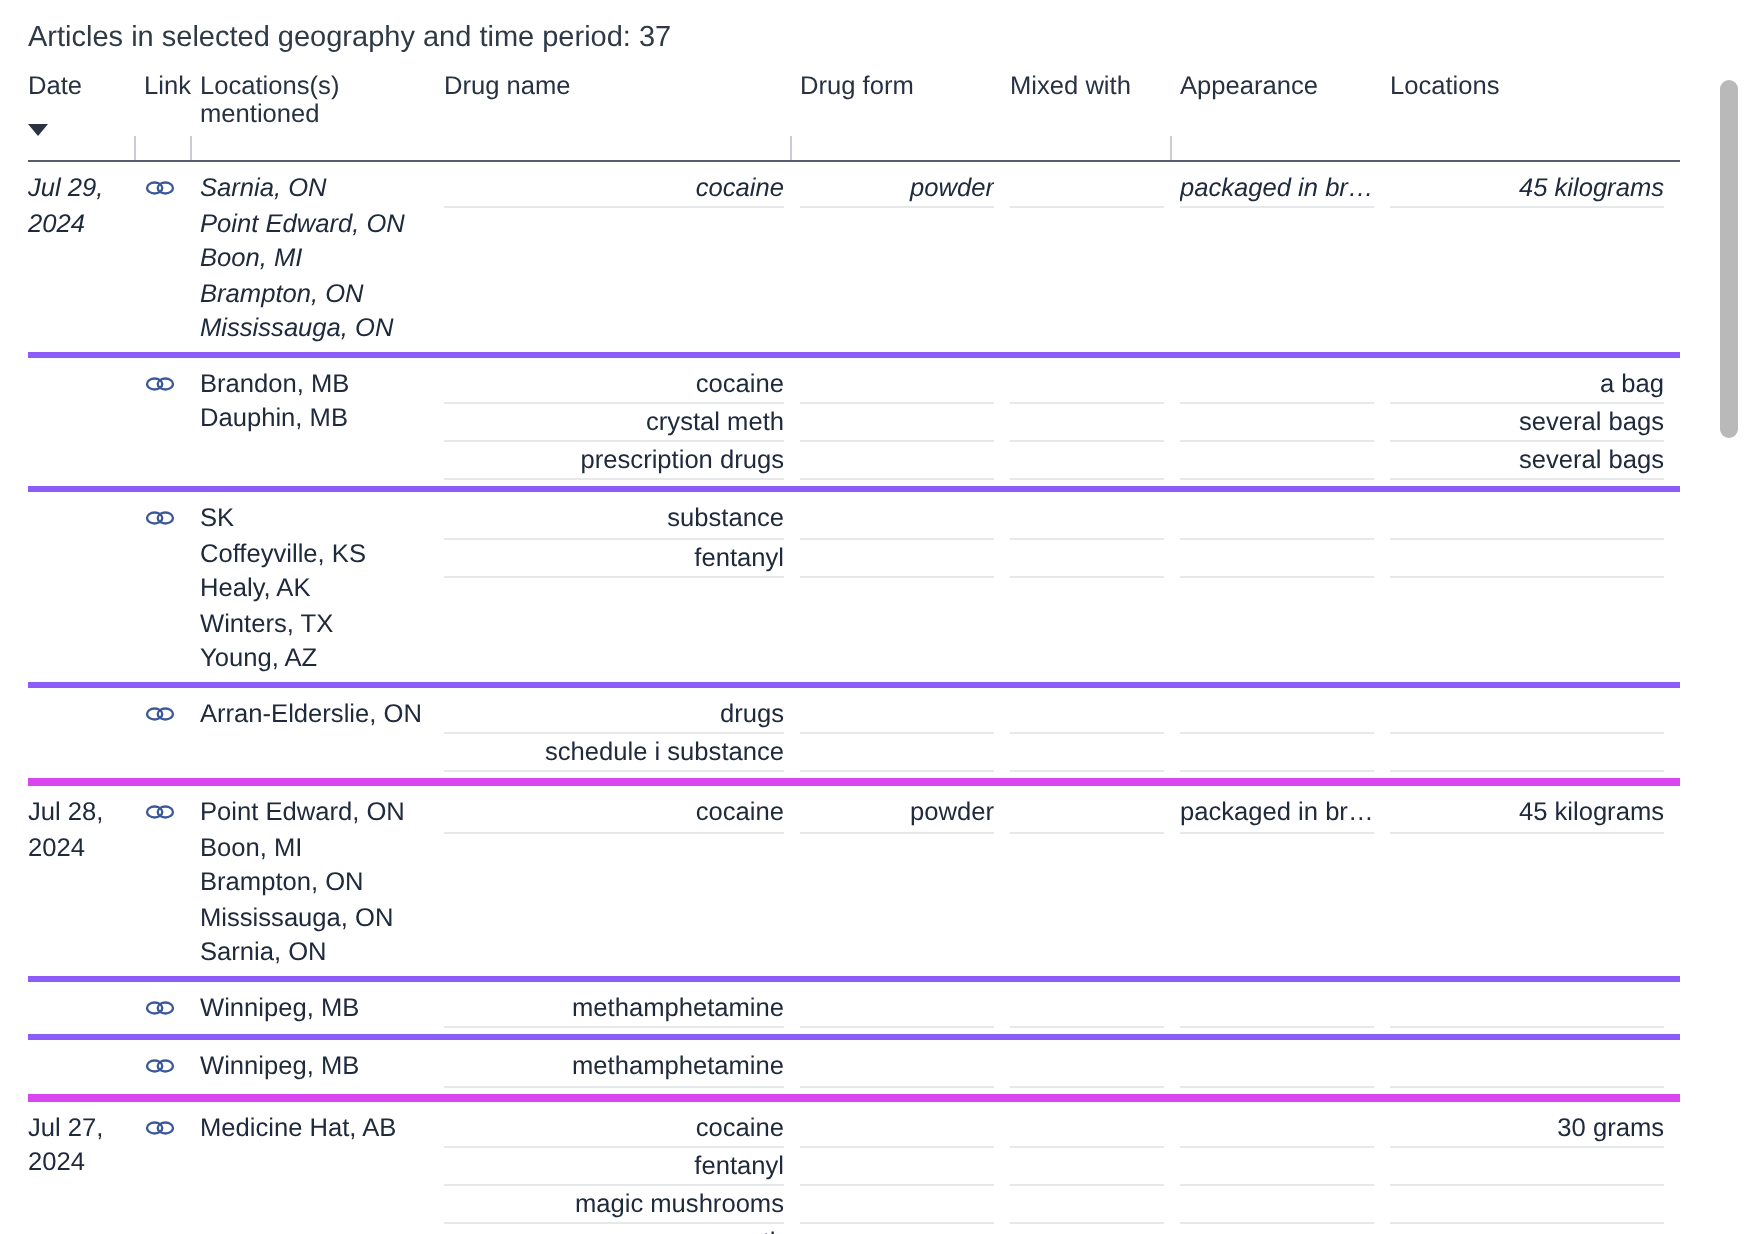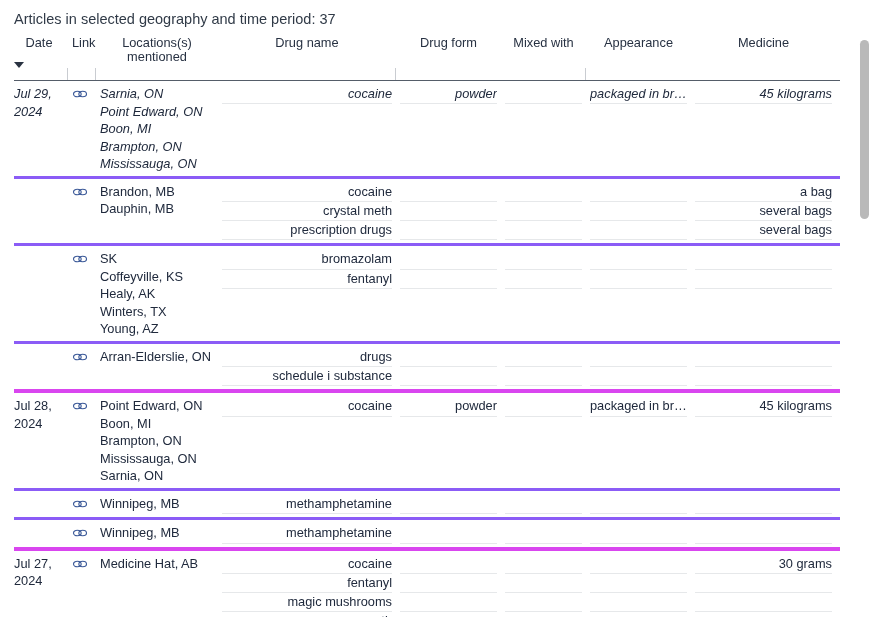--- a/index.html
+++ b/index.html
@@ -54,21 +54,21 @@
   table.grid col.c-form      { width: 105px; }
   table.grid col.c-mixed     { width: 85px; }
   table.grid col.c-appear    { width: 105px; }
   table.grid col.c-qty       { width: 145px; }
 
   thead th {
     font-weight: normal;
     font-size: 12.8px;
     line-height: 14px;
     color: #273142;
-    text-align: center;
+    text-align: left;
     vertical-align: top;
     padding: 0 8px 0 0;
     border-bottom: 1.4px solid #555d69;
     height: 44px;
     position: relative;
   }
   thead th.sep::before {
     content: "";
     position: absolute;
     left: -5px;
@@ -189,21 +189,21 @@
           <th class="sep">
             <span>Drug form</span>
           </th>
           <th>
             <span>Mixed with</span>
           </th>
           <th class="sep">
             <span>Appearance</span>
           </th>
           <th>
-            <span>Medicine</span>
+            <span>Locations</span>
           </th>
         </tr>
       </thead>
       <tbody id="tbody">
           <tr class="grp-first">
             <td class="date-cell">Jul 29, 2024</td>
             <td class="link-cell"><span class="link-icon"><svg viewBox="0 0 18 12" width="16" height="12" aria-hidden="true">
                   <ellipse cx="6" cy="6" rx="4.3" ry="3.1" fill="none" stroke="#3b5998" stroke-width="1.3"></ellipse>
                   <ellipse cx="12" cy="6" rx="4.3" ry="3.1" fill="none" stroke="#3b5998" stroke-width="1.3"></ellipse>
                 </svg></span></td>
@@ -294,21 +294,21 @@
                 </svg></span></td>
             <td class="loc-cell">
               <div>SK</div>
               <div>Coffeyville, KS</div>
               <div>Healy, AK</div>
               <div>Winters, TX</div>
               <div>Young, AZ</div>
             </td>
             <td>
               <span class="sub-list">
-                <span class="sub">bromazolam</span>
+                <span class="sub">substance</span>
                 <span class="sub">fentanyl</span>
               </span>
             </td>
             <td>
               <span class="sub-list">
                 <span class="sub blank">&nbsp;</span>
                 <span class="sub blank">&nbsp;</span>
               </span>
             </td>
             <td>

